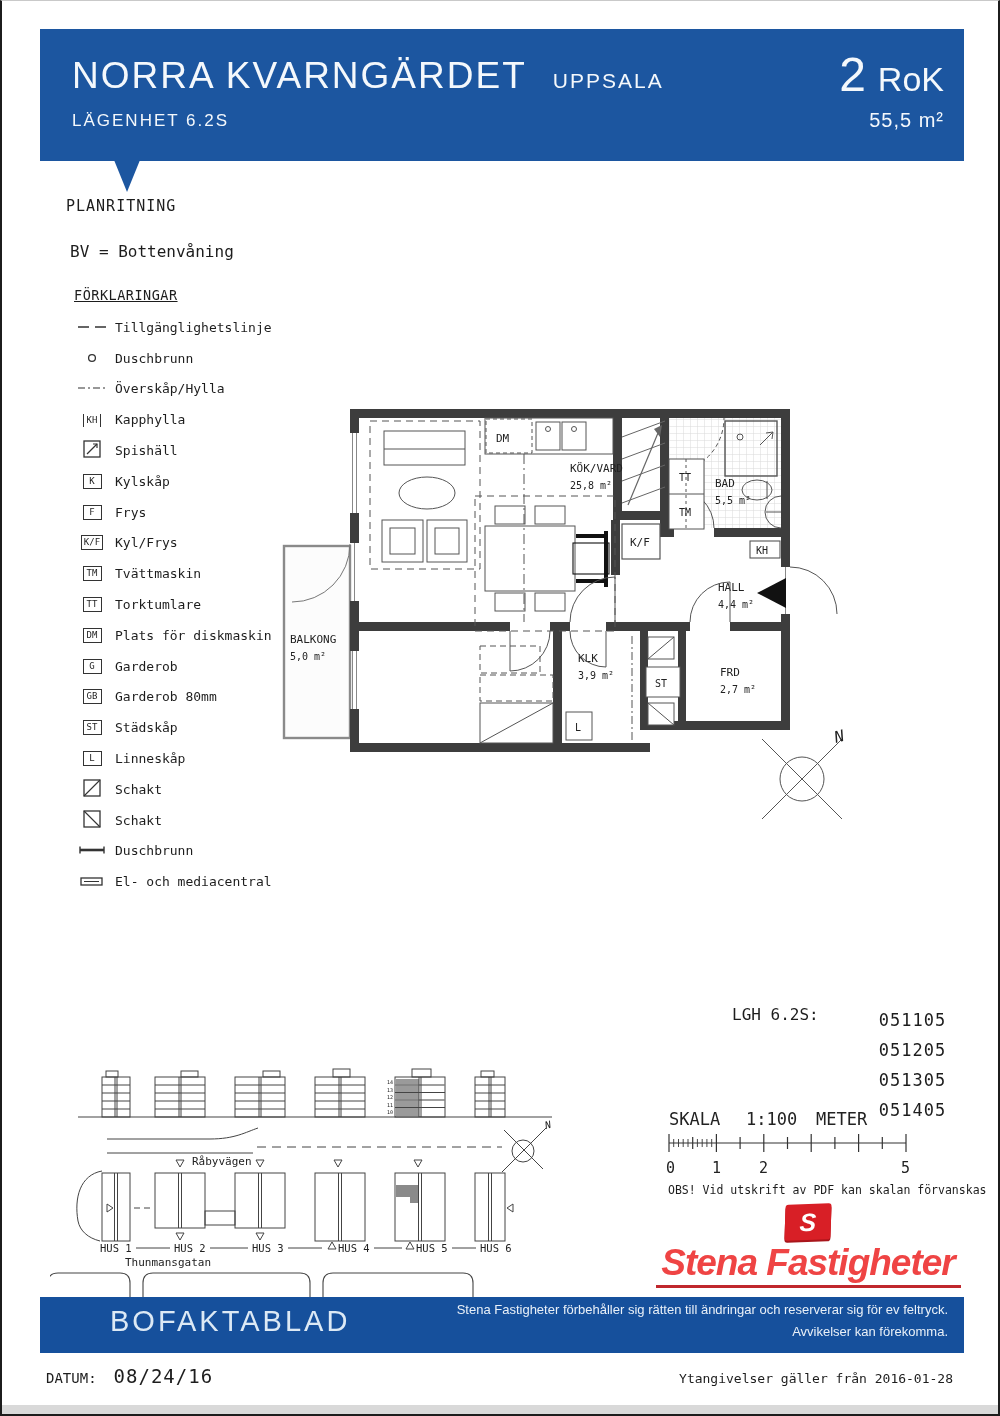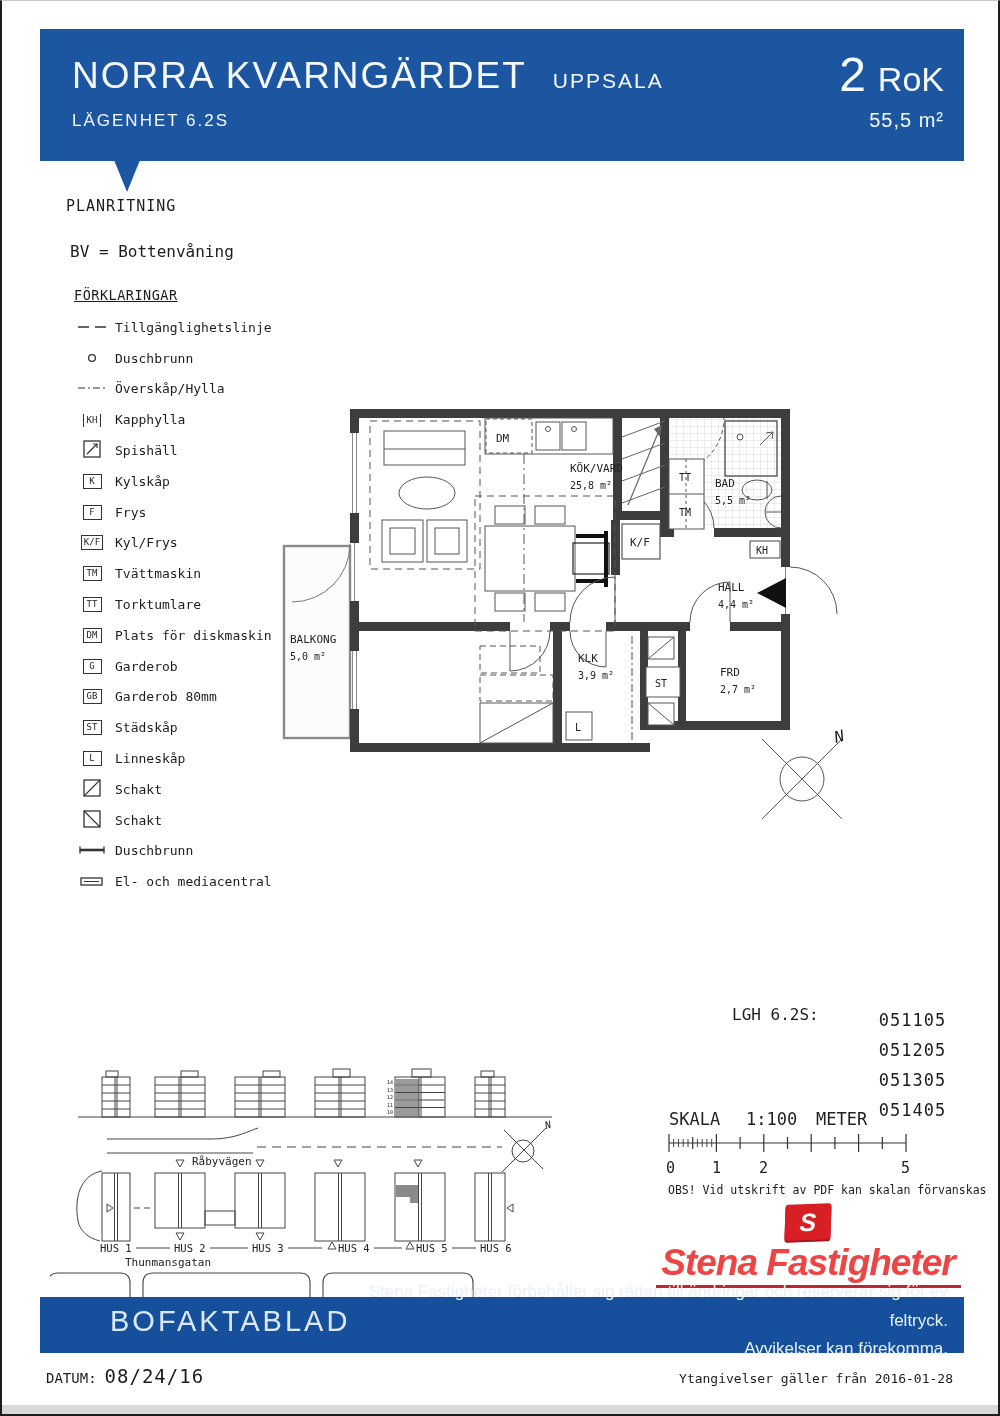--- a/index.html
+++ b/index.html
@@ -74,22 +74,22 @@
     font-size:37px;color:#ef4444;white-space:nowrap;letter-spacing:-1px;margin-top:2px;
   }
   .stena-underline{height:3px;background:#c0272d;width:305px;margin:1px auto 0;}
   
   .footer-bar{
     position:absolute;left:38px;top:1296px;width:924px;height:56px;background:#16509c;
     display:flex;justify-content:space-between;align-items:center;box-sizing:border-box;
     padding:0 16px 8px 70px;color:#e9f0f8;
   }
   .footer-title{font-family:"Liberation Sans", sans-serif;font-size:29px;letter-spacing:3px;color:#dcE9f5;}
-  .footer-disclaimer{font-family:"Liberation Sans", sans-serif;font-size:17px;text-align:right;line-height:1.7;}
-  .datum{position:absolute;left:44px;top:1364px;display:flex;align-items:baseline;gap:8px;}
+  .footer-disclaimer{font-family:"Liberation Sans", sans-serif;font-size:13px;text-align:right;line-height:1.7;}
+  .datum{position:absolute;left:44px;top:1364px;display:flex;align-items:baseline;gap:17px;}
   .datum-label{font-size:14px;}
   .datum-value{font-size:19px;letter-spacing:1px;}
   .validity{position:absolute;right:45px;top:1370px;font-size:13px;}
   .bottom-strip{position:absolute;left:0;right:0;bottom:0;height:9px;background:#d9d9d9;}
 </style>
 </head>
 <body>
 
 <div id="page">
 

